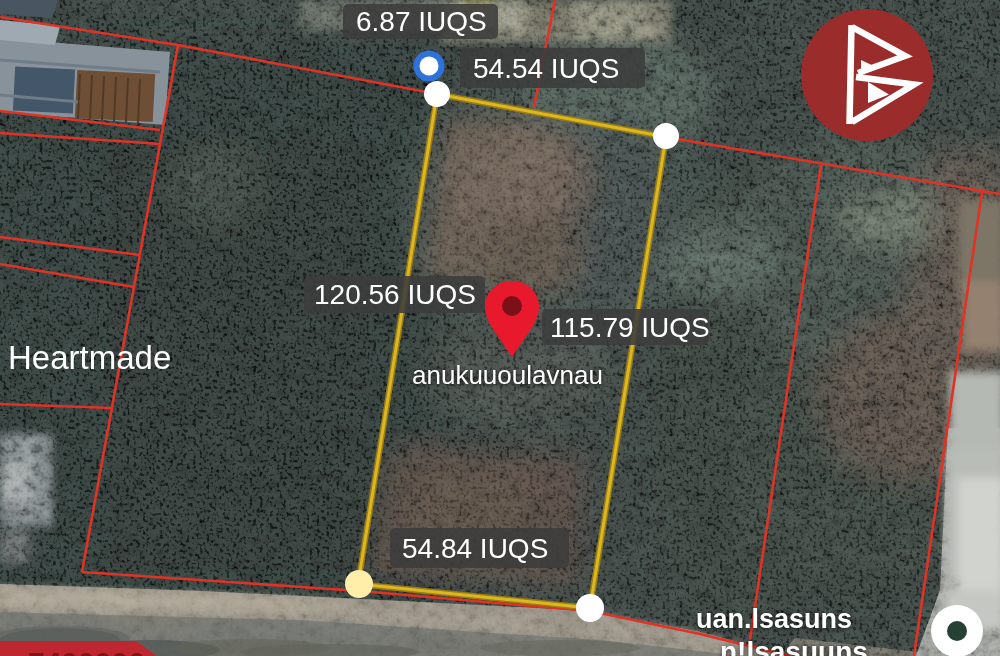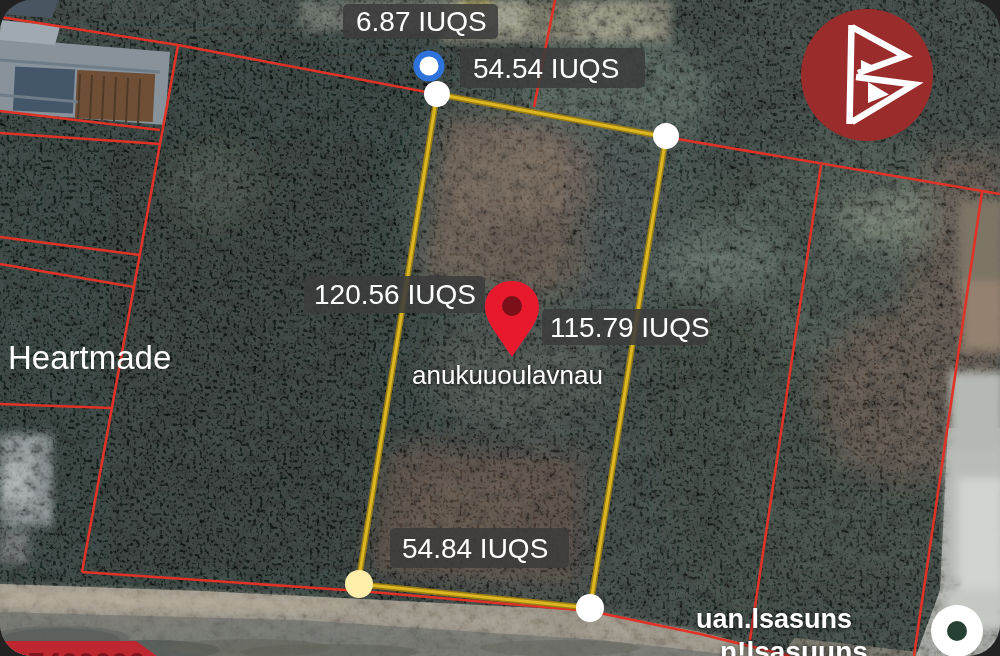--- a/index.html
+++ b/index.html
@@ -1,16 +1,16 @@
 <!DOCTYPE html>
 <html><head>
 <meta charset="utf-8">
 <style>
   html,body{margin:0;padding:0;background:#222;}
-  #stage{position:relative;width:1000px;height:656px;overflow:hidden;font-family:"Liberation Sans",sans-serif;filter:blur(0.45px);border-radius:32px;}
+  #stage{position:relative;width:1000px;height:656px;overflow:hidden;font-family:"Liberation Sans",sans-serif;filter:blur(0.45px);}
 </style>
 </head>
 <body>
 <div id="stage">
 <svg width="1000" height="656" viewBox="0 0 1000 656" xmlns="http://www.w3.org/2000/svg">
 <defs>
   <filter id="blur8">
           <feGaussianBlur stdDeviation="8"></feGaussianBlur>
         </filter>
   <filter id="blur14">

